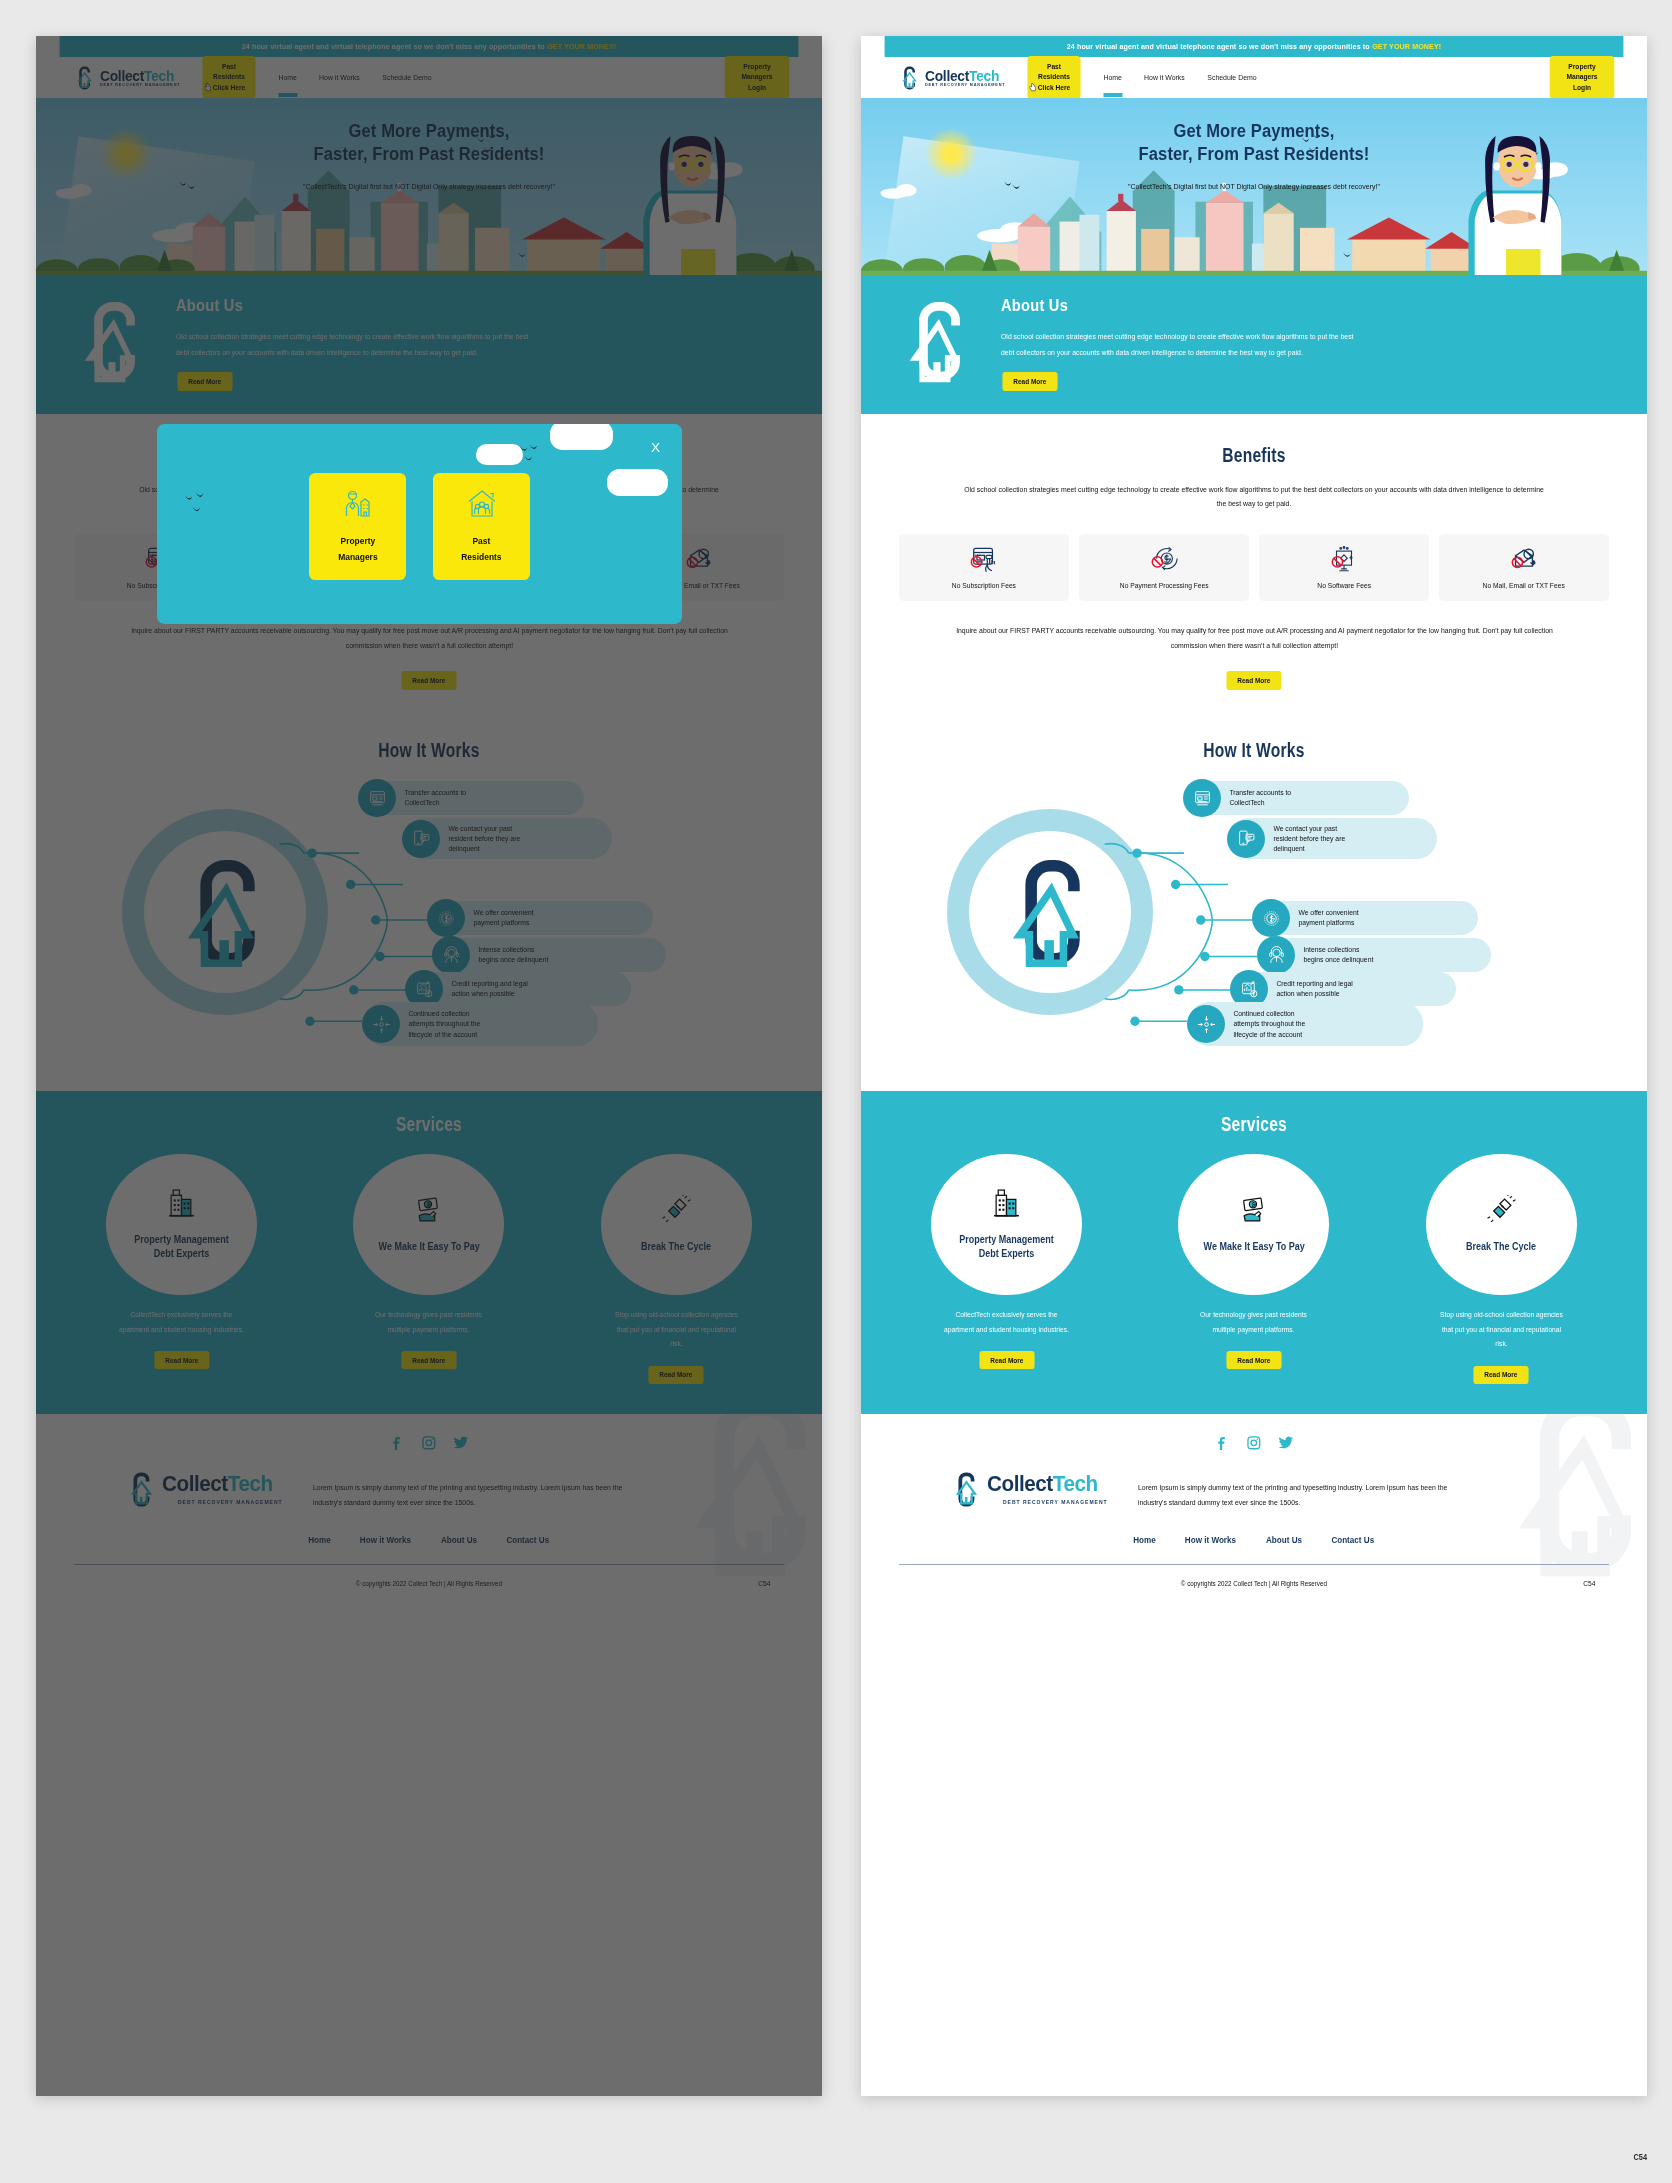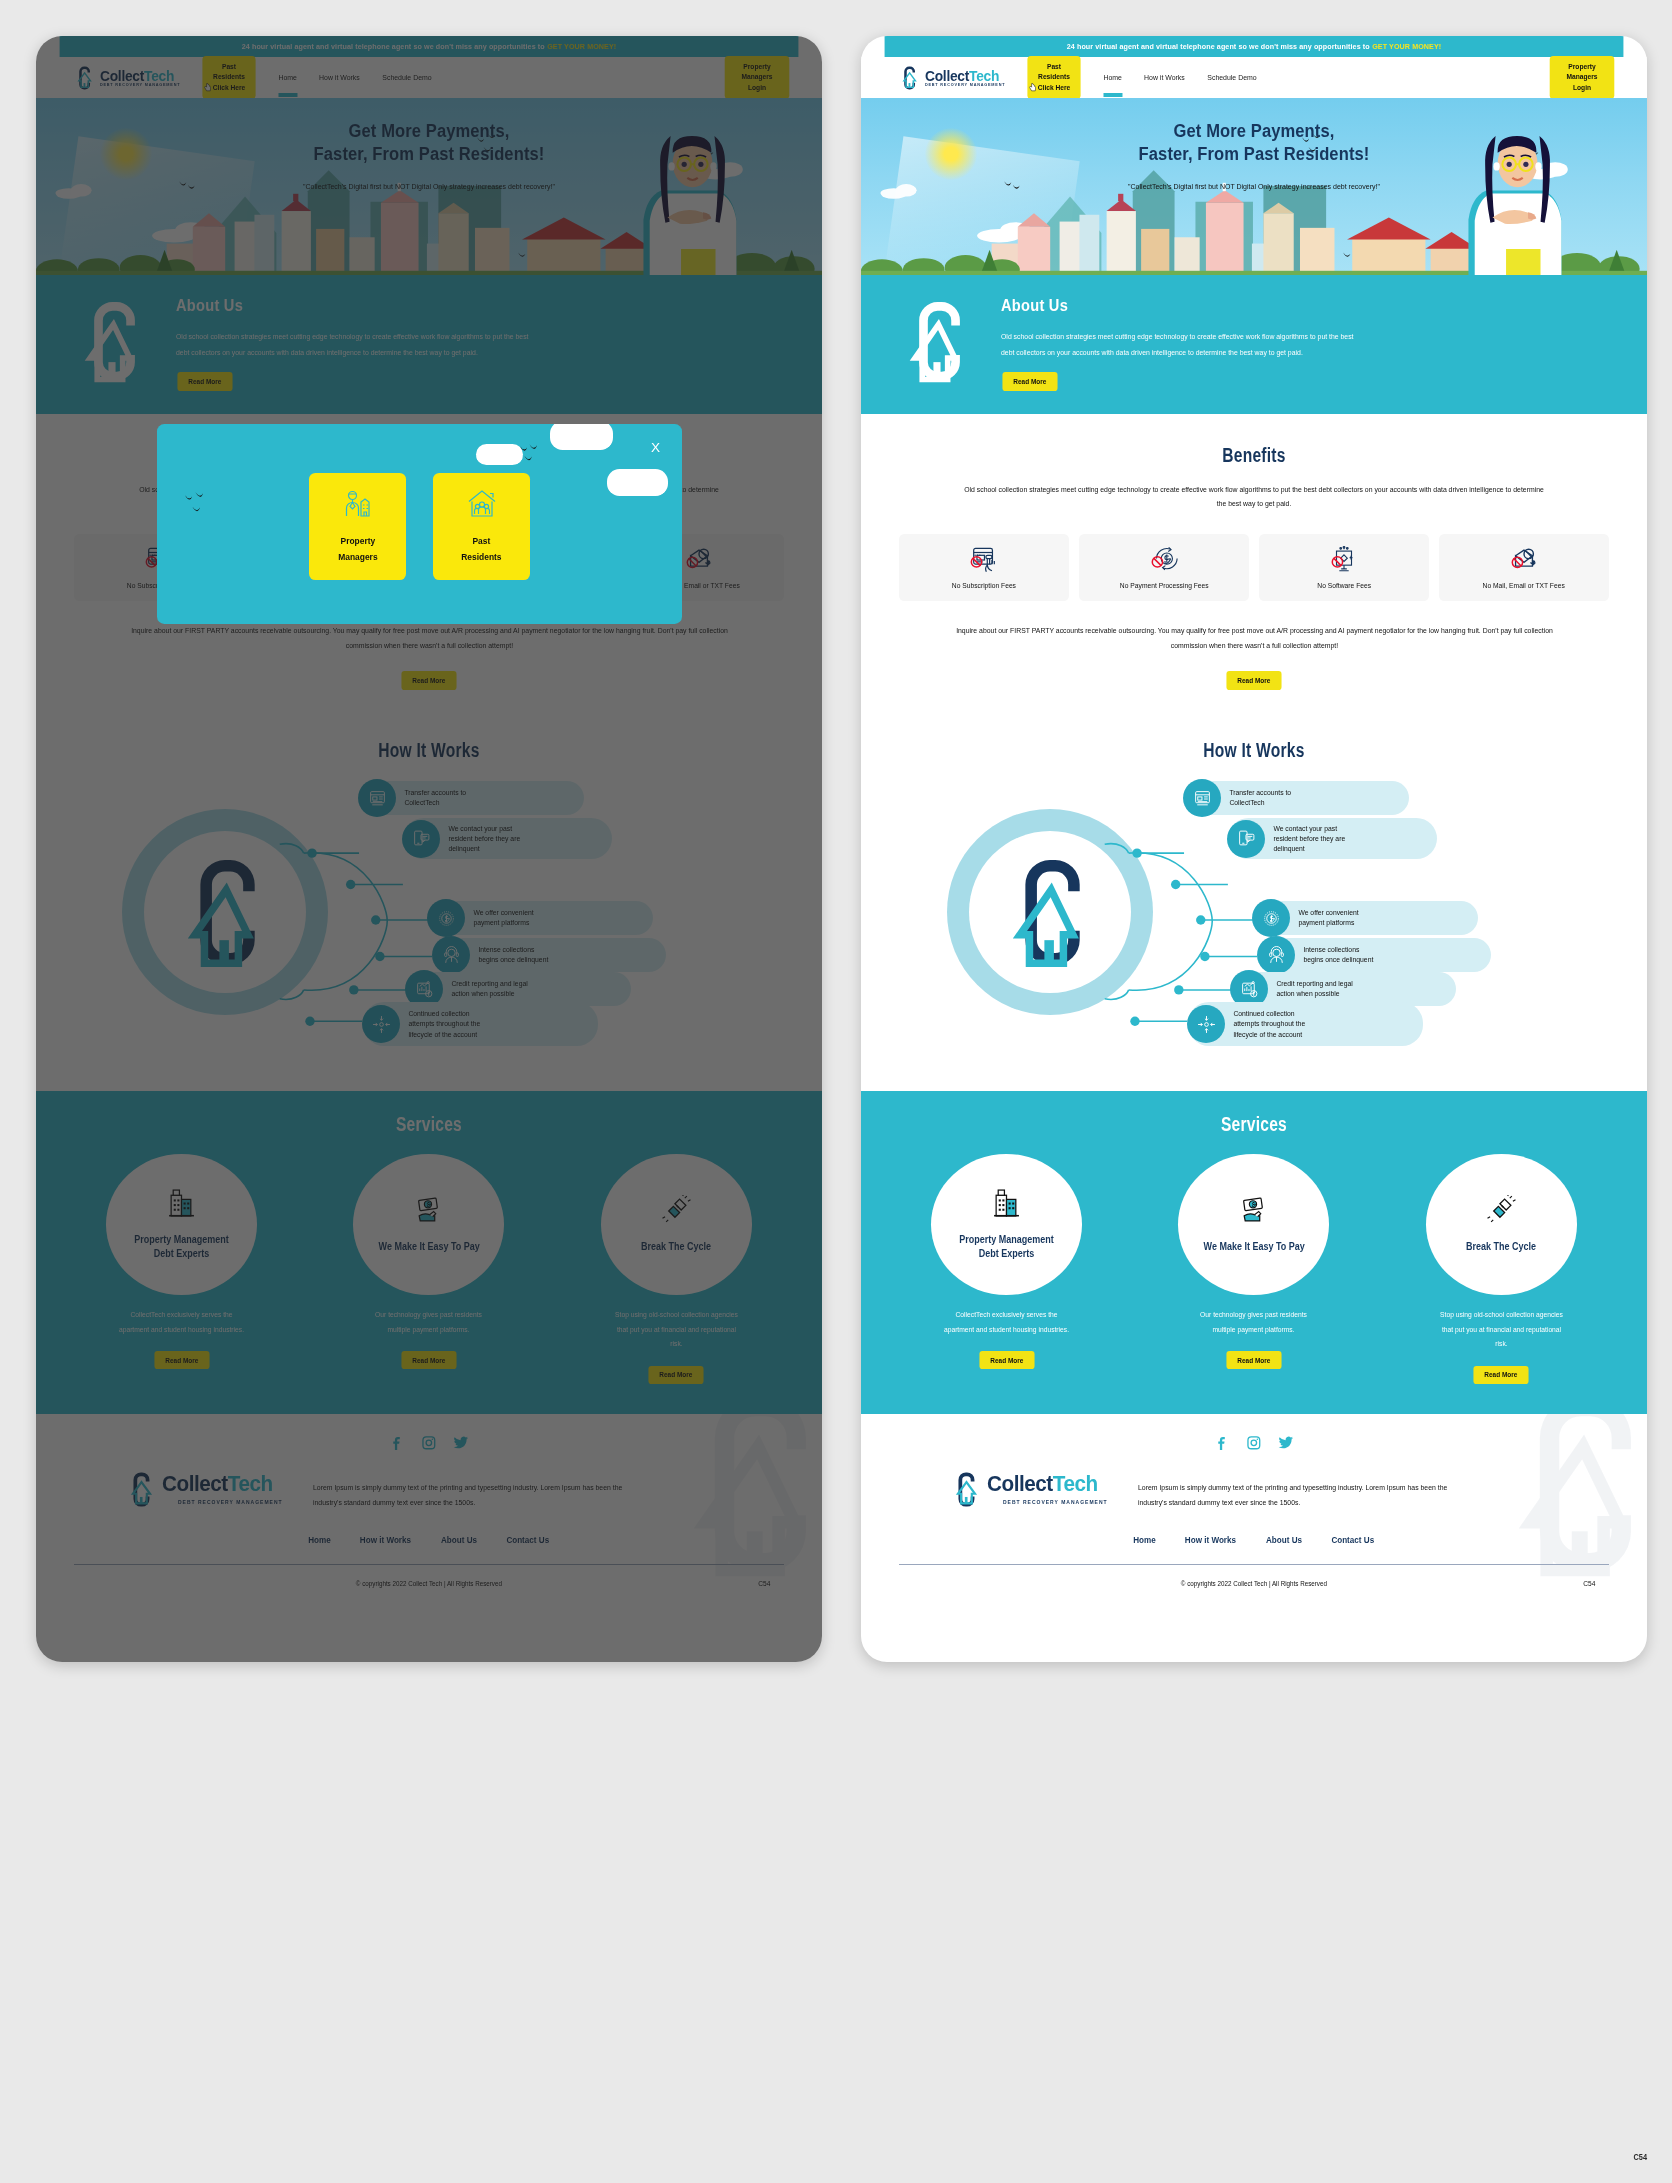--- a/index.html
+++ b/index.html
@@ -9,25 +9,24 @@
     font-family: "Liberation Sans", sans-serif;
     position: relative;
     overflow: hidden;
   }
 
   
   .panel {
     position: absolute;
     top: 36px;
     width: 786px;
-    height: 1626px;
+    height: 2060px;
     background: #ffffff;
     box-shadow: 0 3.1px 13.6px rgba(0,0,0,.18);
     overflow: hidden;
-    border-radius: 26px;
   }
   .panel-left  { left: 36px; }
   .panel-right { left: 861px; }
 
   
   .scrim {
     position: absolute; inset: 0;
     background: rgba(34,34,34,.66);
     z-index: 40;
     pointer-events: none;

